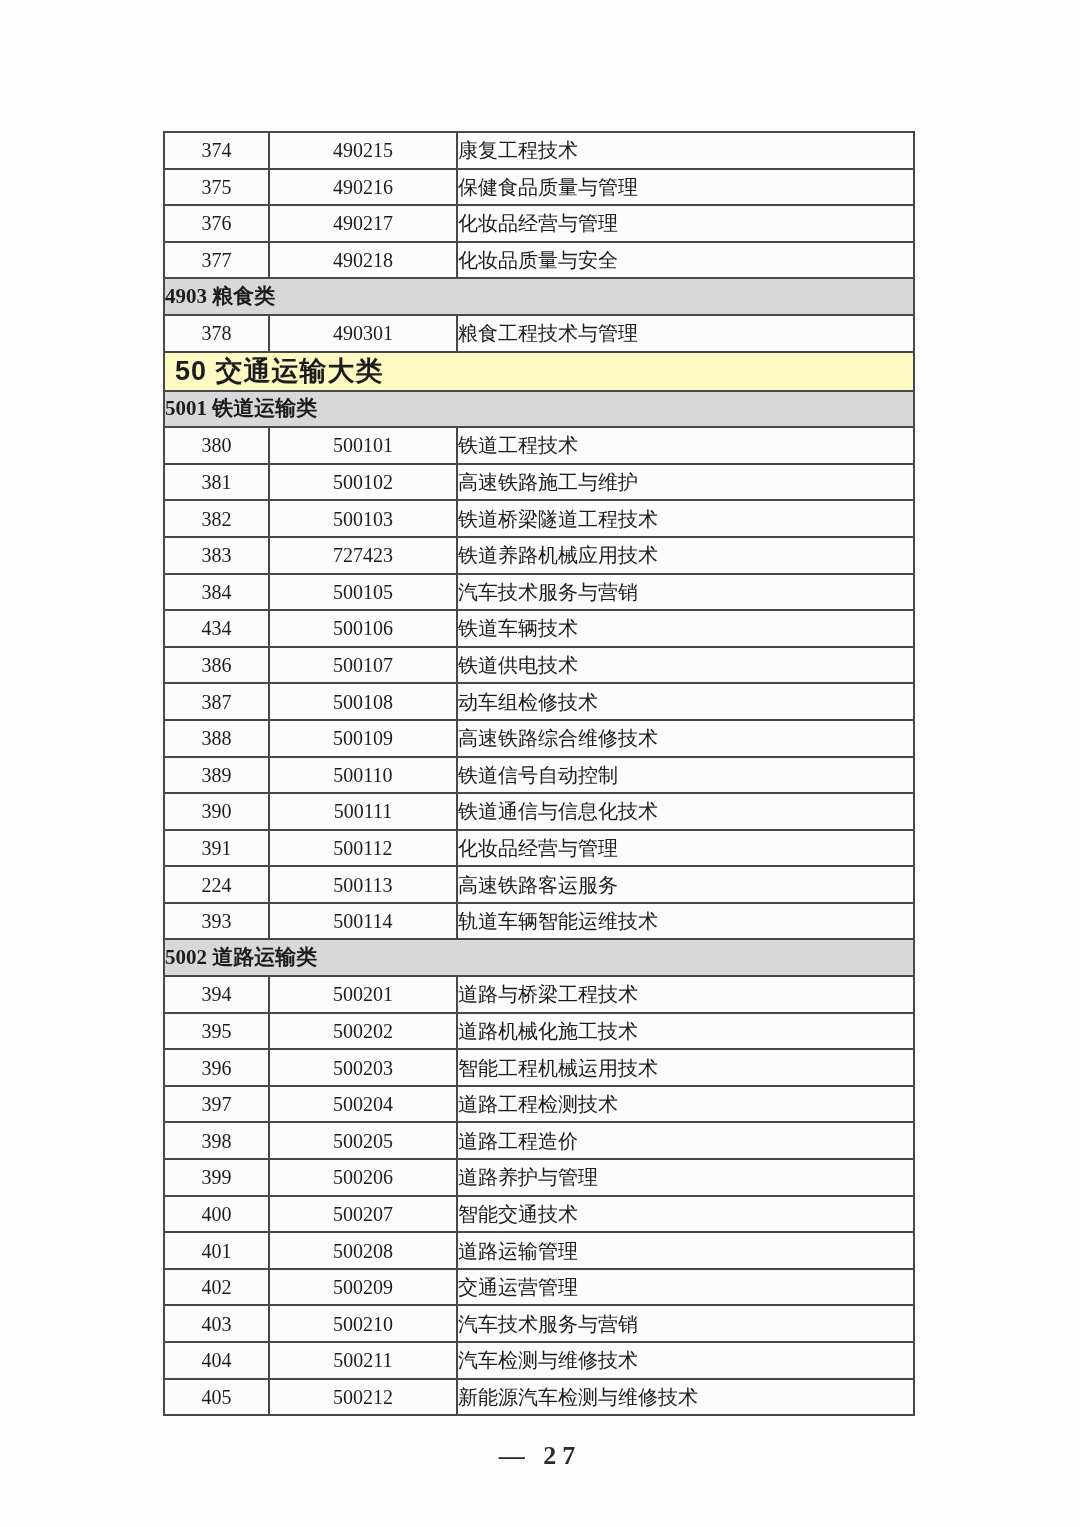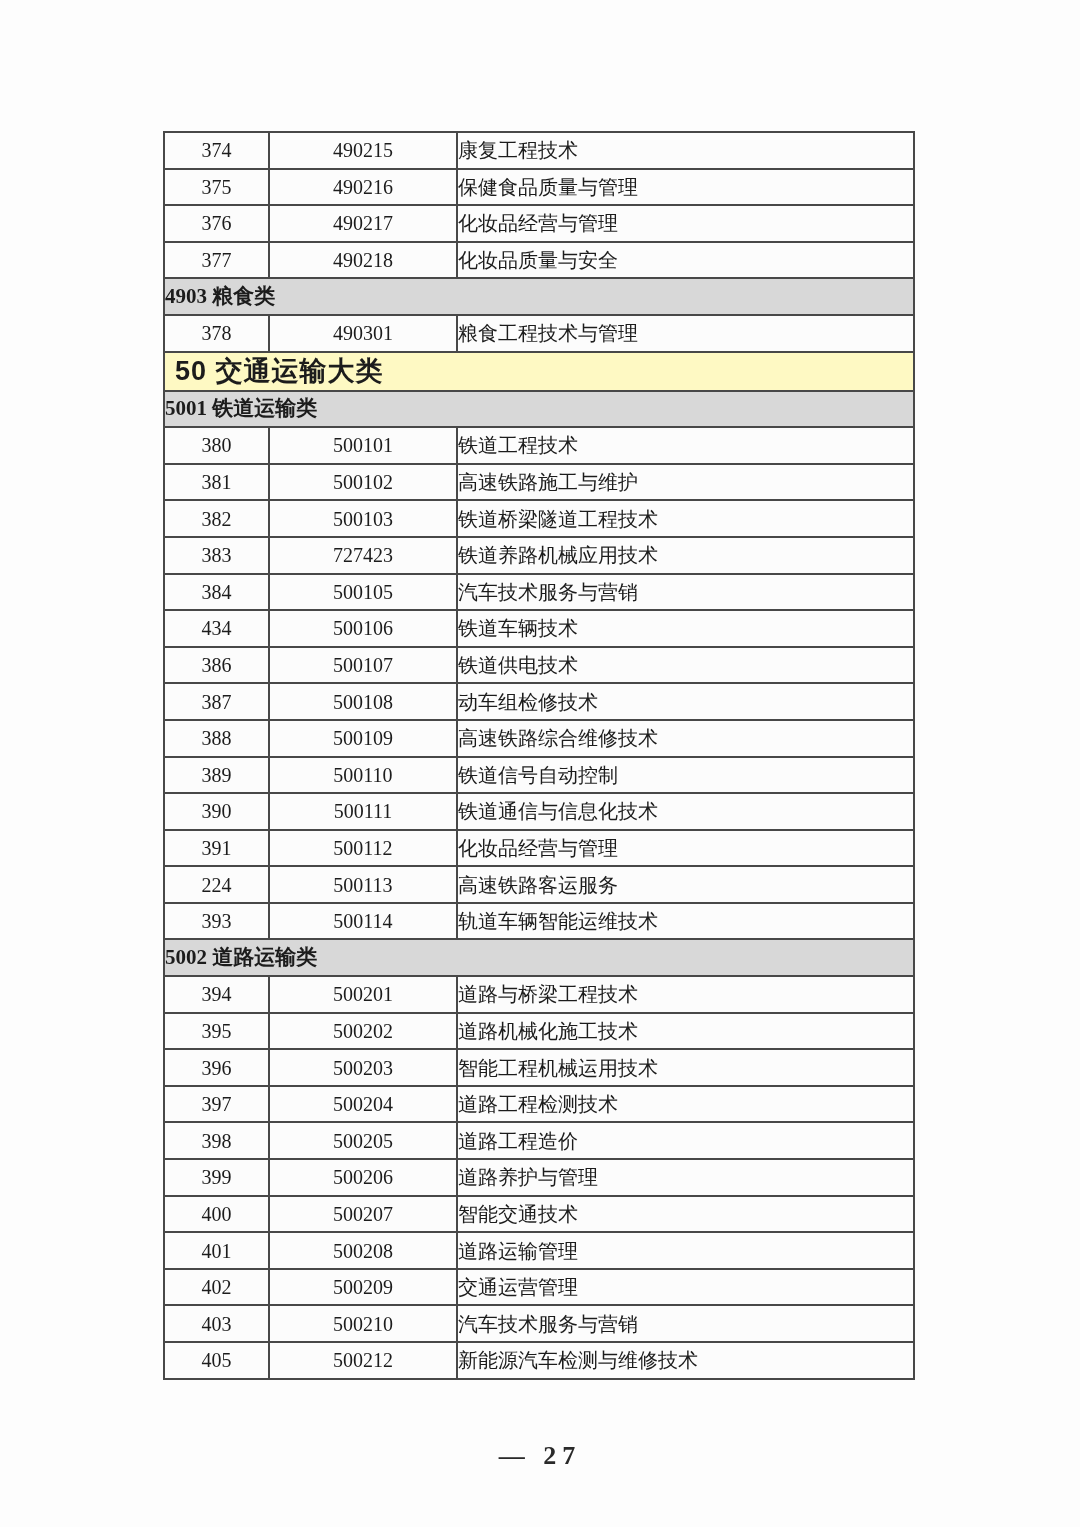--- a/index.html
+++ b/index.html
@@ -229,20 +229,25 @@
           <td class="cell-no">402</td>
           <td class="cell-code">500209</td>
           <td class="cell-name">交通运营管理</td>
         </tr>
         <tr>
           <td class="cell-no">403</td>
           <td class="cell-code">500210</td>
           <td class="cell-name">汽车技术服务与营销</td>
         </tr>
         <tr>
+          <td class="cell-no">404</td>
+          <td class="cell-code">500211</td>
+          <td class="cell-name">汽车检测与维修技术</td>
+        </tr>
+        <tr>
           <td class="cell-no">405</td>
           <td class="cell-code">500212</td>
           <td class="cell-name">新能源汽车检测与维修技术</td>
         </tr>
       </tbody>
   </table>
 
   <div class="footer">
     <span>— 27</span>
   </div>

